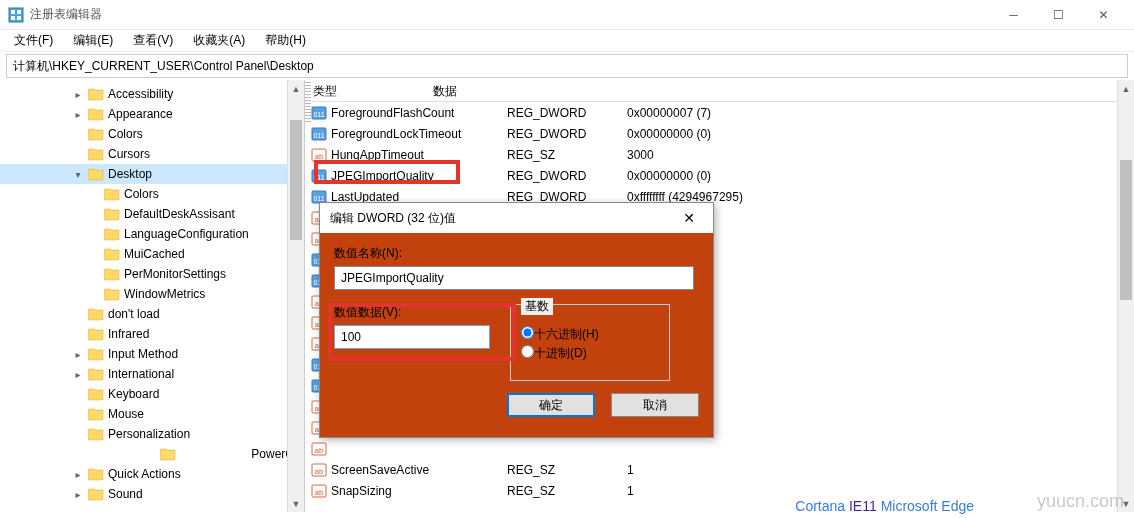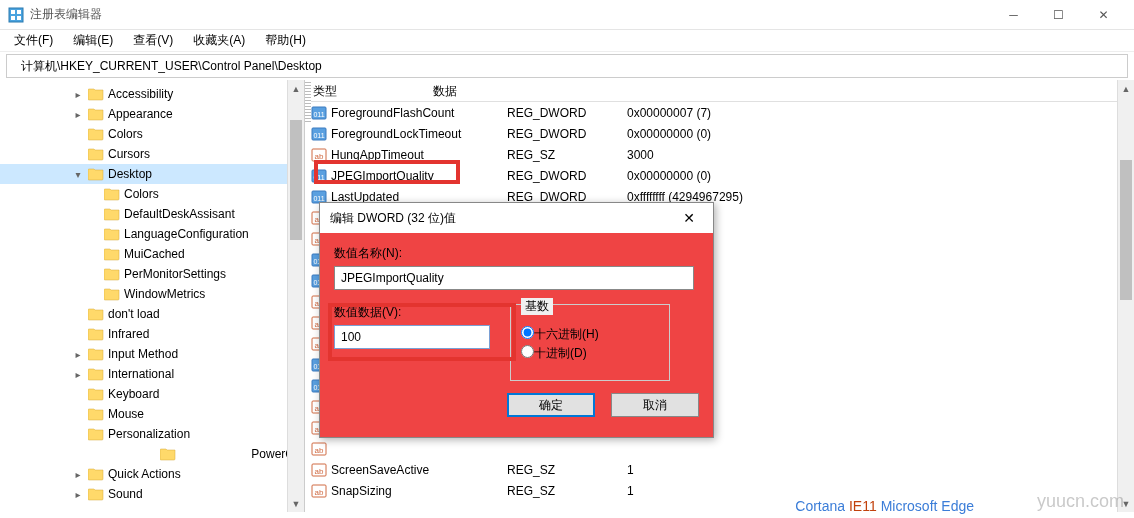--- a/index.html
+++ b/index.html
@@ -4,21 +4,21 @@
 <style>
 * { box-sizing: border-box; margin: 0; padding: 0; }
 body { font-family: "Microsoft YaHei", "Segoe UI", sans-serif; font-size: 12px; background: #fff; color: #000; width: 1134px; height: 518px; overflow: hidden; position: relative; }
 .titlebar { height: 30px; display: flex; align-items: center; padding: 0 8px; background: #fff; border-bottom: 1px solid #e5e5e5; }
 .titlebar .app-icon { width: 16px; height: 16px; margin-right: 6px; }
 .titlebar .title { flex: 1; font-size: 12px; color: #555; }
 .winbtns { display: flex; }
 .winbtn { width: 45px; height: 30px; display: flex; align-items: center; justify-content: center; color: #555; }
 .menubar { height: 22px; display: flex; align-items: center; padding: 0 6px; gap: 4px; background: #fff; border-bottom: 1px solid #eee; }
 .menubar span { padding: 2px 8px; font-size: 12px; }
-.pathbar { height: 24px; border: 1px solid #ccc; margin: 2px 6px; display: flex; align-items: center; padding: 0 14px; font-size: 12px; background: #fff; }
+.pathbar { height: 24px; border: 1px solid #ccc; margin: 2px 6px; display: flex; align-items: center; padding: 0 6px; font-size: 12px; background: #fff; }
 .content { display: flex; height: calc(518px - 30px - 22px - 28px - 6px); }
 .tree { width: 305px; border-right: 1px solid #ccc; overflow: hidden; position: relative; background: #fff; }
 .tree-inner { padding: 4px 0; }
 .tree-row { display: flex; align-items: center; height: 20px; padding-left: 8px; white-space: nowrap; }
 .tree-row .exp { width: 12px; text-align: center; color: #666; font-size: 10px; }
 .tree-row .folder { width: 16px; height: 14px; margin: 0 4px; }
 .tree-row.selected { background: #cce8ff; }
 .tree-row.selected .label { background: #cce8ff; }
 .list { flex: 1; position: relative; overflow: hidden; }
 .list-header { display: flex; height: 22px; border-bottom: 1px solid #e0e0e0; background: #fff; }
@@ -26,21 +26,21 @@
 .col-name { width: 200px; }
 .col-type { width: 120px; }
 .col-data { flex: 1; }
 .list-body { }
 .list-row { display: flex; height: 21px; align-items: center; padding-left: 6px; }
 .list-row .icon { width: 16px; height: 16px; margin-right: 4px; flex-shrink: 0; }
 .list-row .c-name { width: 176px; }
 .list-row .c-type { width: 120px; }
 .list-row .c-data { flex: 1; }
 .highlight-box { position: absolute; border: 4px solid #e3342f; pointer-events: none; z-index: 50; }
-.dialog { position: absolute; left: 319px; top: 202px; width: 395px; height: 236px; background: #ef4444; border: 1px solid #888; box-shadow: 2px 2px 8px rgba(0,0,0,0.3); z-index: 40; }
+.dialog { position: absolute; left: 319px; top: 202px; width: 395px; height: 236px; background: #c2410c; border: 1px solid #888; box-shadow: 2px 2px 8px rgba(0,0,0,0.3); z-index: 40; }
 .dialog-title { height: 30px; display: flex; align-items: center; padding: 0 10px; background: #fff; font-size: 12px; }
 .dialog-title .t { flex: 1; }
 .dialog-title .close { font-size: 14px; padding: 0 8px; }
 .dialog-body { padding: 12px 14px; }
 .dlg-label { font-size: 12px; margin-bottom: 4px; }
 .dlg-input { width: 360px; height: 24px; border: 1px solid #888; padding: 0 6px; background: #fff; font-size: 12px; font-family: inherit; }
 .dlg-input.ro { background: #fff; }
 .dlg-row2 { display: flex; margin-top: 14px; gap: 20px; }
 .dlg-col-left { }
 .dlg-input2 { width: 156px; height: 24px; border: 1px solid #7a9fd4; padding: 0 6px; background: #fff; font-size: 12px; font-family: inherit; }
@@ -48,21 +48,21 @@
 .fieldset .legend { font-size: 12px; margin-bottom: 4px; position: relative; top: -13px; background: #f0f0f0; padding: 0 4px; display: inline-block; }
 .radio-row { display: flex; align-items: flex-start; font-size: 12px; margin-top: -6px; margin-bottom: 8px; }
 .dlg-buttons { display: flex; justify-content: flex-end; gap: 16px; padding: 0 14px 12px 0; }
 .dlg-btn { width: 88px; height: 24px; border: 1px solid #888; background: #e1e1e1; font-size: 12px; font-family: inherit; }
 .dlg-btn.primary { border: 2px solid #0078d7; background: #e1e1e1; }
 .scrollbar-v { position: absolute; right: 0; top: 0; bottom: 0; width: 17px; background: #f0f0f0; border-left: 1px solid #ddd; }
 .sb-arrow { height: 17px; display: flex; align-items: center; justify-content: center; color: #666; font-size: 9px; }
 .sb-thumb { position: absolute; left: 2px; right: 2px; background: #c0c0c0; }
 .watermark { position: absolute; right: 10px; bottom: 6px; font-size: 18px; color: rgba(100,100,100,0.35); font-family: Arial, sans-serif; z-index: 100; }
 .bottom-text { position: absolute; right: 160px; bottom: 4px; font-size: 14px; color: #3b7dd8; z-index: 30; }
-.bottom-text .ie { color: #c2410c; }
+.bottom-text .ie { color: #4c1d95; }
 .splitter-grip { position: absolute; left: 305px; top: 82px; width: 6px; height: 40px; background: repeating-linear-gradient(#bbb, #bbb 1px, #fff 1px, #fff 3px); z-index: 5; }
 </style>
 </head>
 <body>
 
 <div class="titlebar">
   <svg class="app-icon" viewBox="0 0 16 16">
       <rect x="1" y="1" width="14" height="14" fill="#4aa3df" stroke="#2a7ab0"></rect>
       <rect x="3" y="3" width="4" height="4" fill="#fff"></rect>
       <rect x="9" y="3" width="4" height="4" fill="#fff"></rect>

